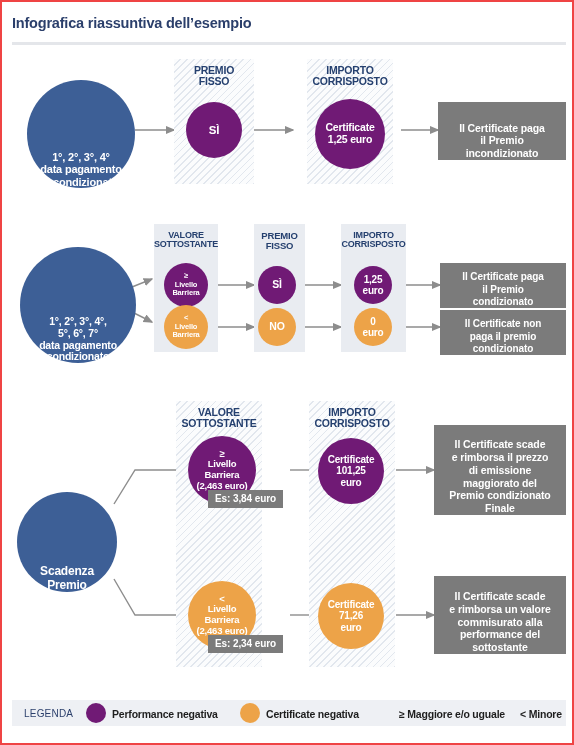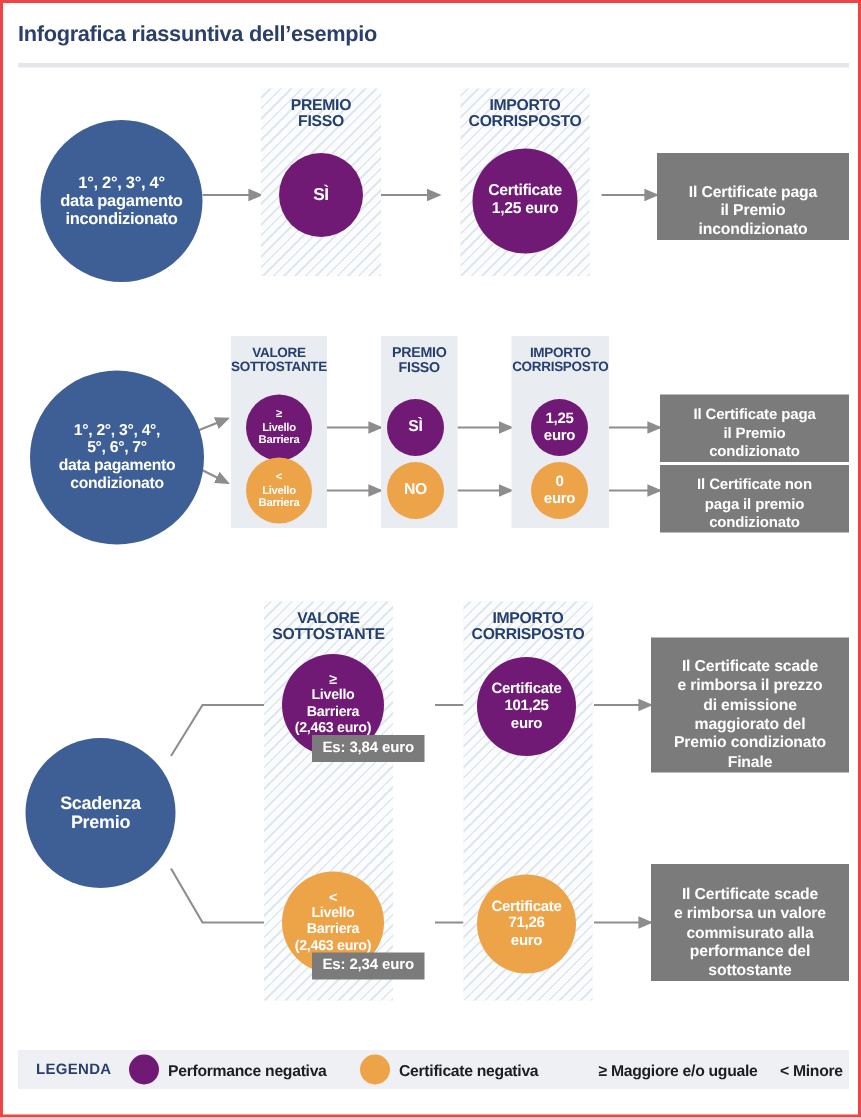--- a/index.html
+++ b/index.html
@@ -49,21 +49,21 @@
     font-weight: bold; line-height: 1.05;
     letter-spacing: -0.2px;
   }
 
   .circ {
     position: absolute; border-radius: 50%;
     display: flex; align-items: center; justify-content: center;
     text-align: center; color: #ffffff; font-weight: bold;
     line-height: 1.12; letter-spacing: -0.2px;
   }
-  .blue-dark  { background: #3d5f96; }
+  .blue-dark  { background: #3d5f96; align-items: flex-end; }
   .blue-mid   { background: #701a75; }
   .orange     { background: #eda348; }
 
   .gbox {
     position: absolute;
     background: #7b7b7b;
     color: #ffffff; font-weight: bold;
     display: flex; align-items: flex-end; justify-content: center;
     text-align: center; line-height: 1.22;
     letter-spacing: -0.1px;
@@ -85,21 +85,21 @@
   }
 
   
   #legend {
     position: absolute; left: 10px; top: 698px;
     width: 554px; height: 26px;
     background: #eef0f4;
   }
   #legend-label {
     position: absolute; left: 12px; top: 8px;
-    font-size: 10px; font-weight: bold; color: #2b3f6b; letter-spacing: 0.2px;
+    font-size: 10px; font-weight: normal; color: #2b3f6b; letter-spacing: 0.2px;
   }
   .lg-dot {
     position: absolute; top: 3px; width: 20px; height: 20px; border-radius: 50%;
   }
   .lg-txt {
     position: absolute; top: 8px;
     font-size: 10.5px; font-weight: bold; color: #1e1e1e; letter-spacing: -0.2px;
     white-space: nowrap;
   }
 </style>

